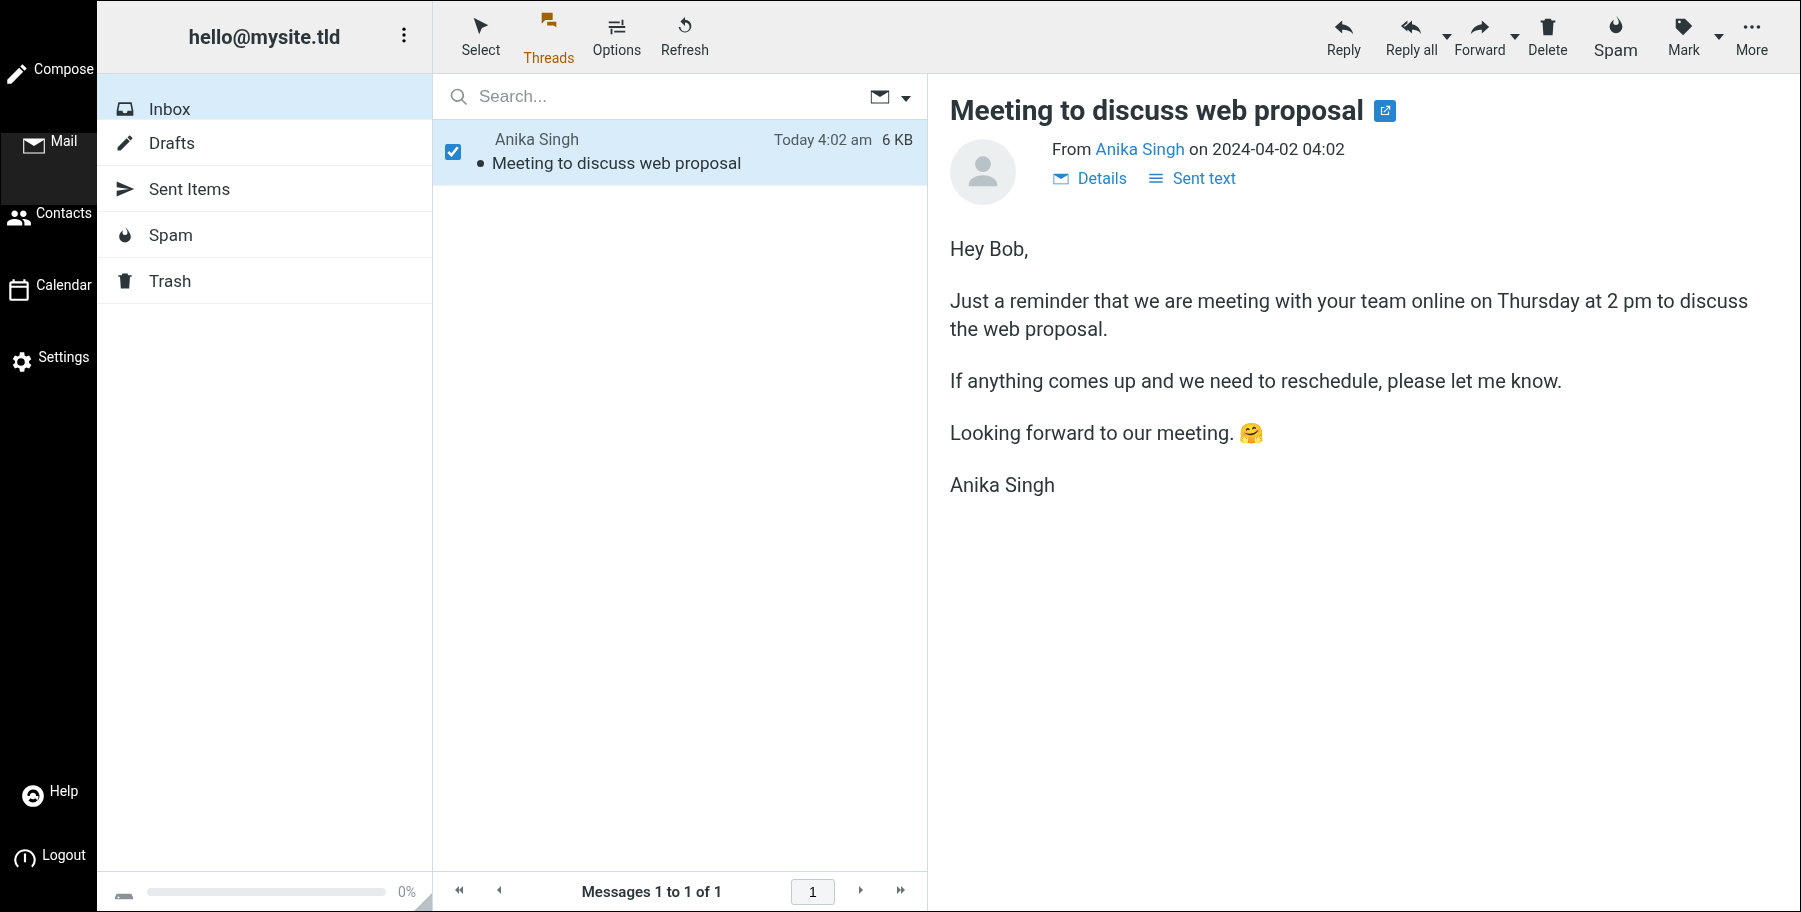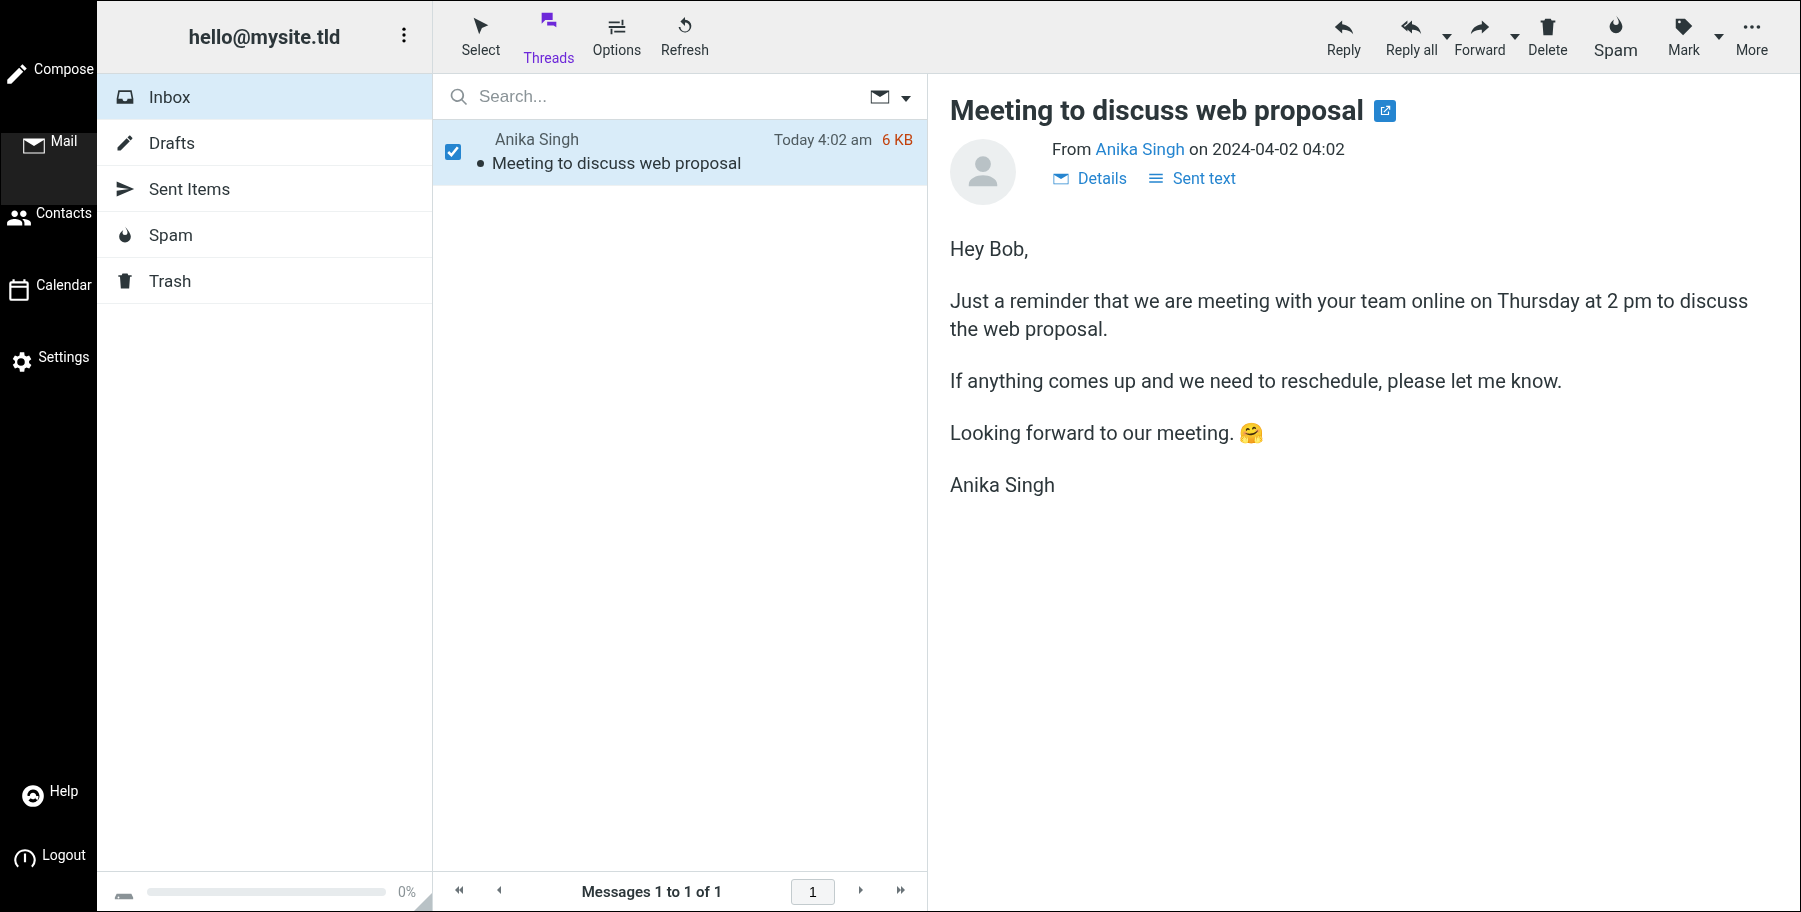--- a/index.html
+++ b/index.html
@@ -75,21 +75,21 @@
   display: flex;
   align-items: center;
   gap: 14px;
   height: 46px;
   padding: 0 18px;
   font-size: 17px;
   color: #2c363a;
   border-bottom: 1px solid #eef1f2;
   cursor: pointer;
 }
-.folder-row.selected { background: #d9ecf9; }
+.folder-row.selected { background: #d9ecf9; align-items: flex-end; }
 .folder-row svg { width: 20px; height: 20px; fill: #2c363a; }
 .folders-footer {
   height: 40px;
   border-top: 1px solid #d4dbde;
   display: flex;
   align-items: center;
   gap: 12px;
   padding: 0 16px;
   color: #8a9397;
   font-size: 14px;
@@ -129,21 +129,21 @@
   align-items: center;
   justify-content: center;
   gap: 4px;
   min-width: 68px;
   padding: 0 4px;
   font-size: 14px;
   color: #2c363a;
   cursor: pointer;
   position: relative;
 }
-.toolbar-btn.disabled { color: #6d28d9; cursor: default; gap: 19px; }
+.toolbar-btn.disabled { color: #a16207; cursor: default; gap: 19px; }
 .toolbar-btn svg { width: 22px; height: 22px; fill: currentColor; }
 .toolbar-btn .caret {
   position: absolute;
   right: -6px;
   top: 26px;
 }
 .toolbar-spacer { flex: 1; }
 
 
 .content-row { flex: 1; display: flex; min-height: 0; }
@@ -183,21 +183,21 @@
   border-bottom: 1px solid #eef1f2;
   cursor: pointer;
 }
 .msg-item.selected { background: #d9ecf9; }
 .msg-item .chk { padding-top: 14px; }
 .msg-item .chk input { width: 16px; height: 16px; accent-color: #2585d0; }
 .msg-item .body { flex: 1; }
 .msg-item .line1 { display: flex; align-items: baseline; padding-left: 24px; }
 .msg-item .from { flex: 1; color: #4f5b60; font-size: 16px; }
 .msg-item .date { color: #4f5b60; font-size: 15px; margin-right: 10px; }
-.msg-item .size { color: #c2410c; font-size: 15px; }
+.msg-item .size { color: #404040; font-size: 15px; }
 .msg-item .line2 { display: flex; align-items: center; gap: 8px; padding-top: 4px; padding-left: 6px; }
 .msg-item .dot { width: 7px; height: 7px; background: #2c363a; border-radius: 50%; }
 .msg-item .subject { font-size: 17px; color: #2c363a; }
 .list-footer {
   height: 40px;
   border-top: 1px solid #d4dbde;
   display: flex;
   align-items: center;
   padding: 0 12px;
   gap: 12px;

